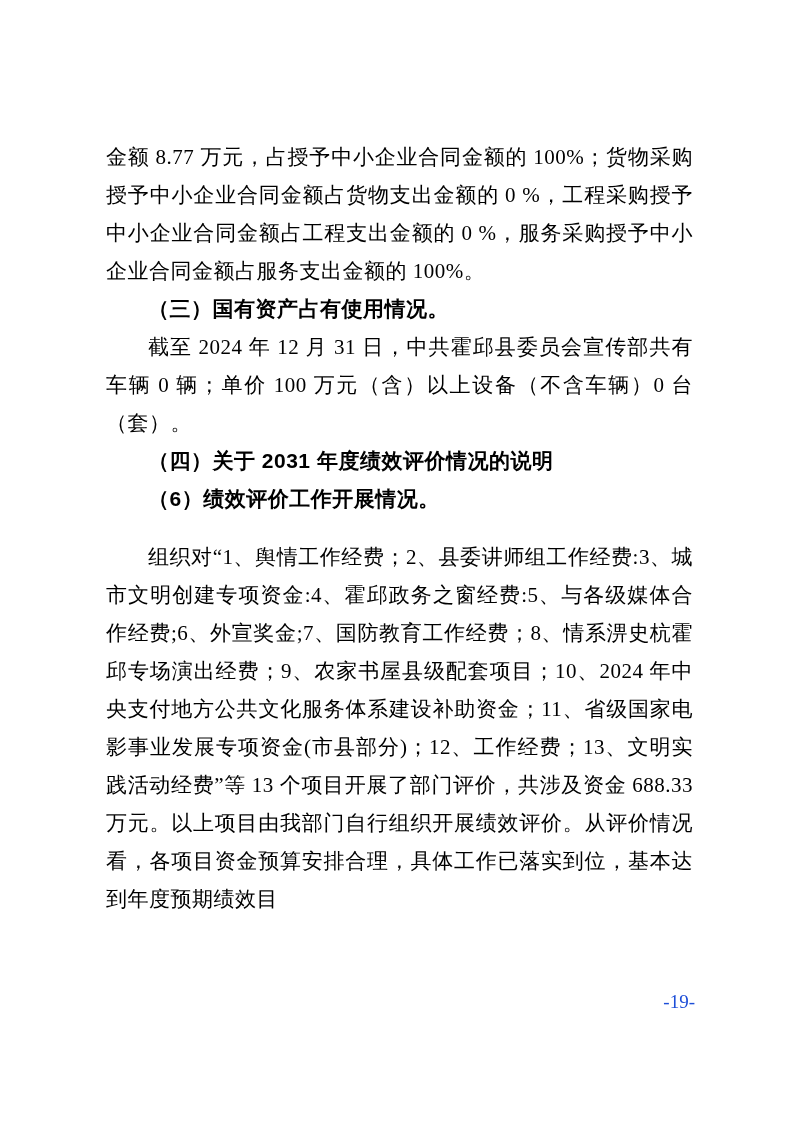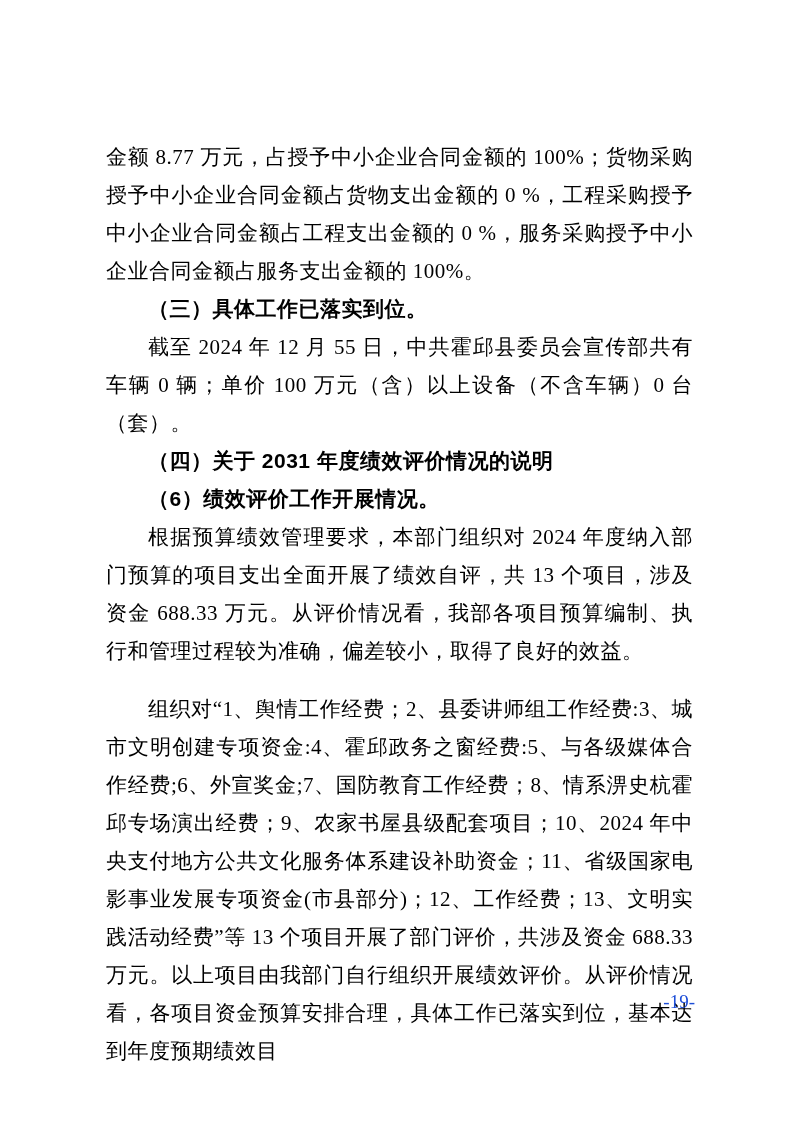--- a/index.html
+++ b/index.html
@@ -50,27 +50,26 @@
     color: #1d4ed8;
   }
 </style>
 </head>
 <body>
 
 <div class="page">
 
   <p class="doc-block body">金额 8.77 万元，占授予中小企业合同金额的 100%；货物采购授予中小企业合同金额占货物支出金额的 0 %，工程采购授予中小企业合同金额占工程支出金额的 0 %，服务采购授予中小企业合同金额占服务支出金额的 100%。</p>
 
-  <p class="doc-block heading indent">（三）具体工作已落实到位。</p>
+  <p class="doc-block heading indent">（三）国有资产占有使用情况。</p>
 
-  <p class="doc-block body indent">截至 2024 年 12 月 55 日，中共霍邱县委员会宣传部共有车辆 0 辆；单价 100 万元（含）以上设备（不含车辆）0 台（套）。</p>
+  <p class="doc-block body indent">截至 2024 年 12 月 31 日，中共霍邱县委员会宣传部共有车辆 0 辆；单价 100 万元（含）以上设备（不含车辆）0 台（套）。</p>
 
   <p class="doc-block heading indent">（四）关于 2031 年度绩效评价情况的说明</p>
 
   <p class="doc-block heading indent">（6）绩效评价工作开展情况。</p>
 
-  <p class="doc-block body indent">根据预算绩效管理要求，本部门组织对 2024 年度纳入部门预算的项目支出全面开展了绩效自评，共 13 个项目，涉及资金 688.33 万元。从评价情况看，我部各项目预算编制、执行和管理过程较为准确，偏差较小，取得了良好的效益。</p>
 
   <p class="doc-block body indent gap-before">组织对“1、舆情工作经费；2、县委讲师组工作经费:3、城市文明创建专项资金:4、霍邱政务之窗经费:5、与各级媒体合作经费;6、外宣奖金;7、国防教育工作经费；8、情系淠史杭霍邱专场演出经费；9、农家书屋县级配套项目；10、2024 年中央支付地方公共文化服务体系建设补助资金；11、省级国家电影事业发展专项资金(市县部分)；12、工作经费；13、文明实践活动经费”等 13 个项目开展了部门评价，共涉及资金 688.33 万元。以上项目由我部门自行组织开展绩效评价。从评价情况看，各项目资金预算安排合理，具体工作已落实到位，基本达到年度预期绩效目</p>
 
   <div class="page-number">-19-</div>
 
 </div>
 
 </body></html>

